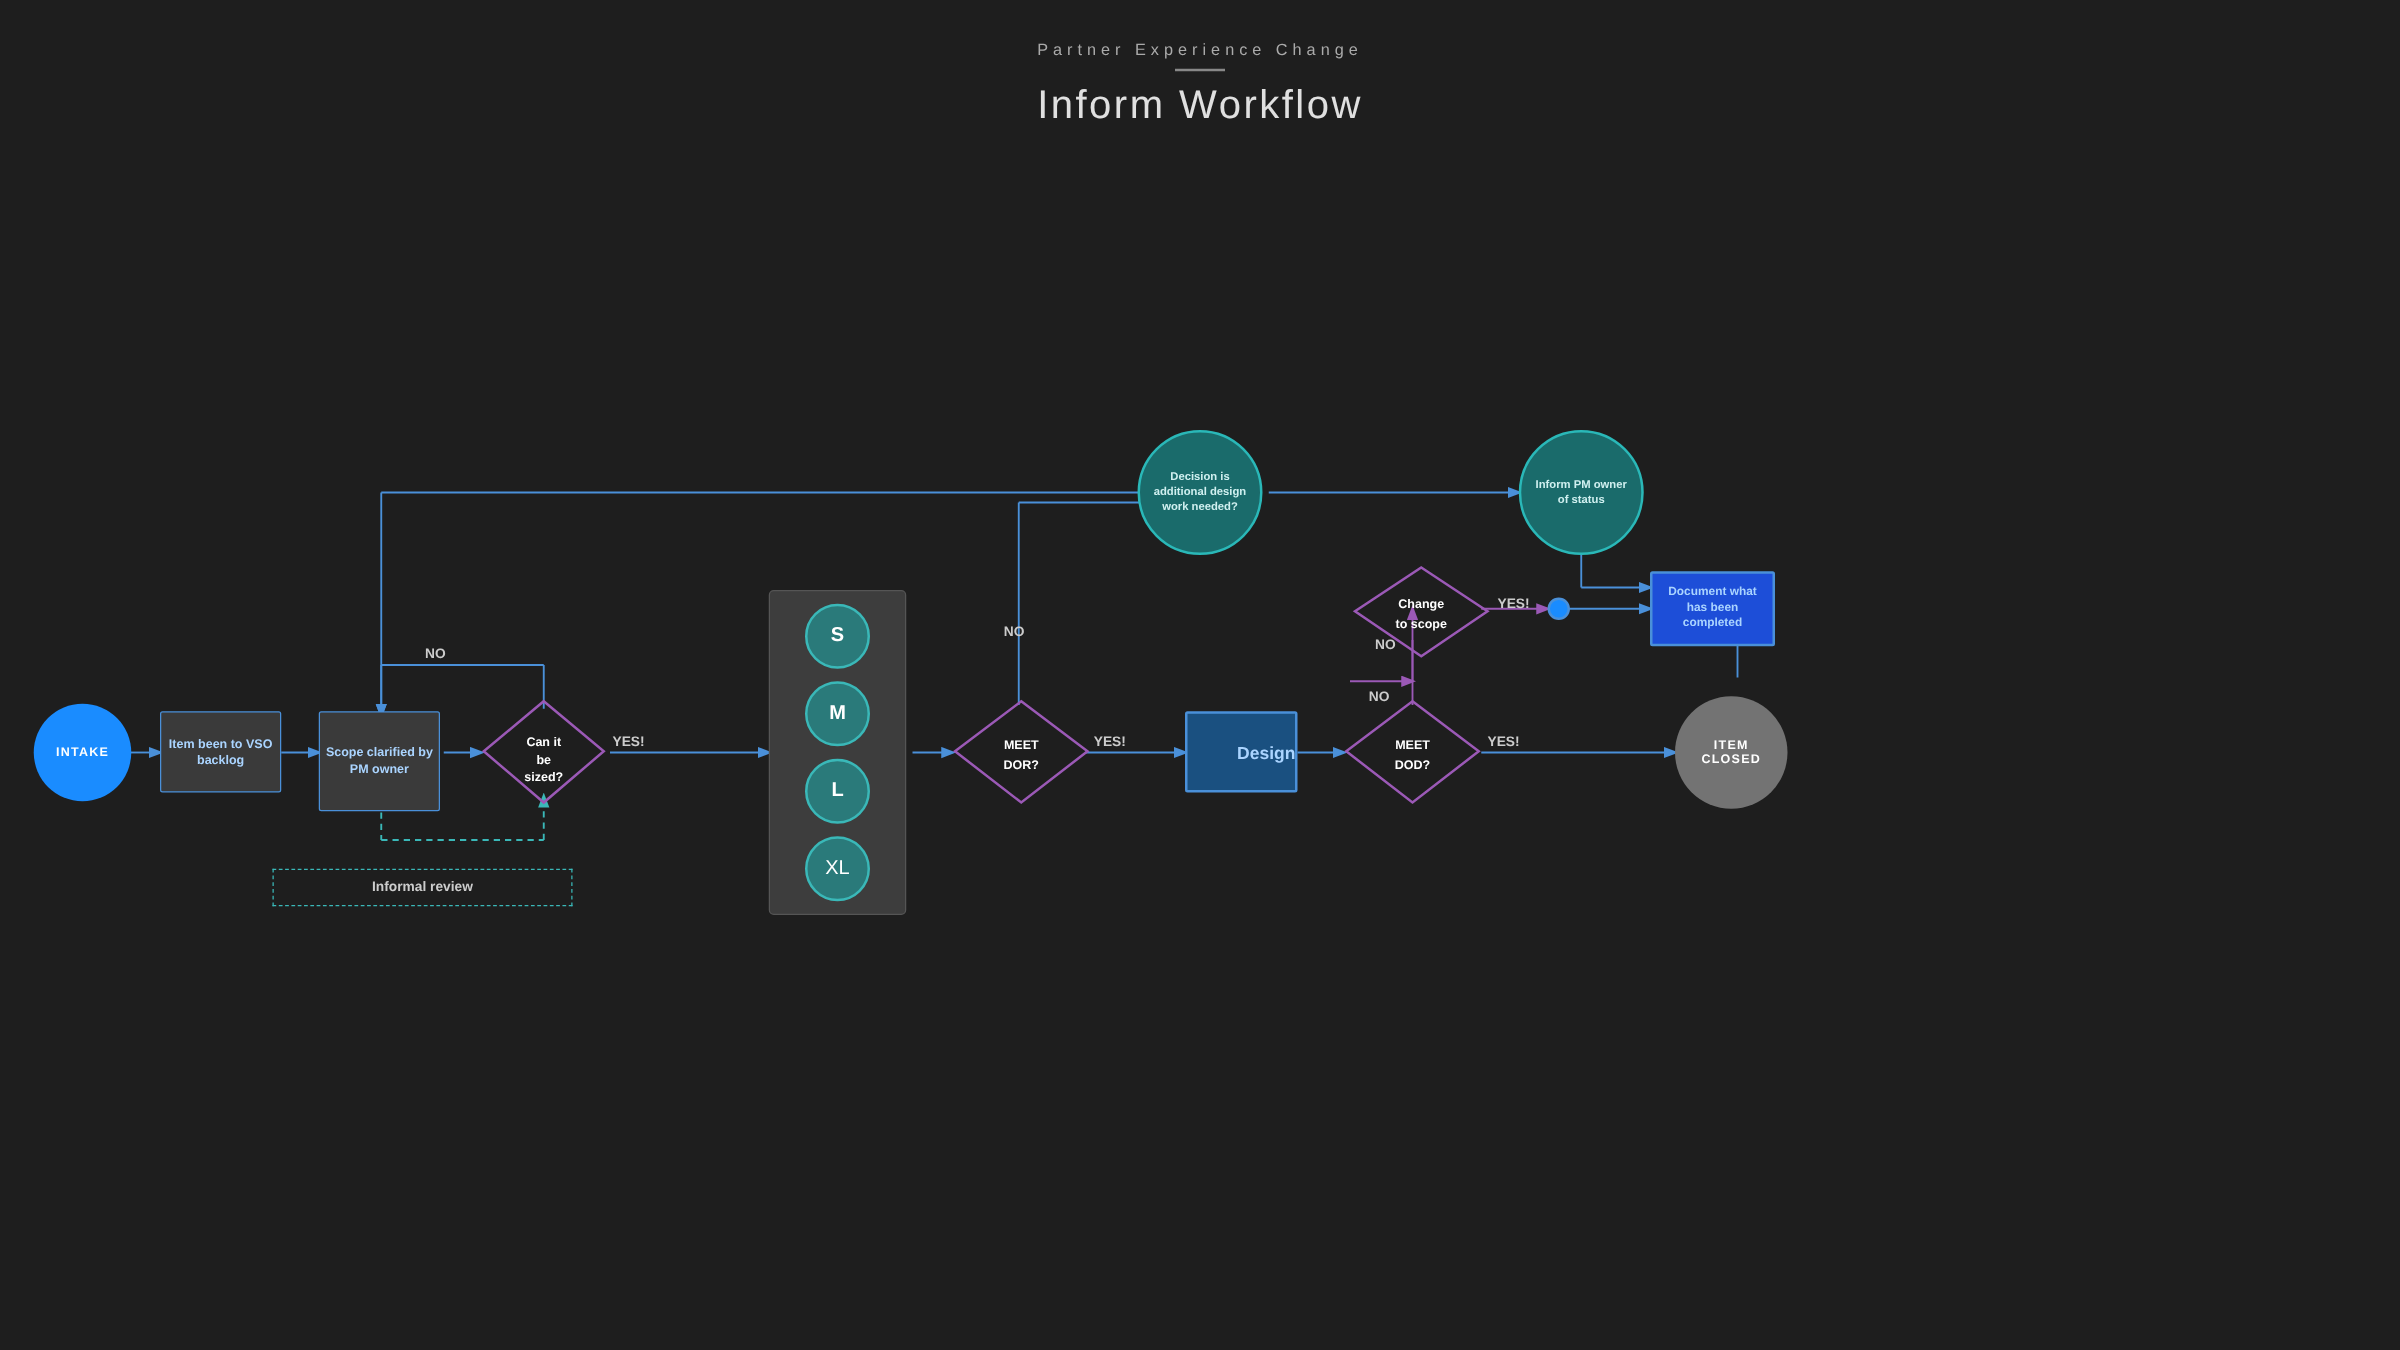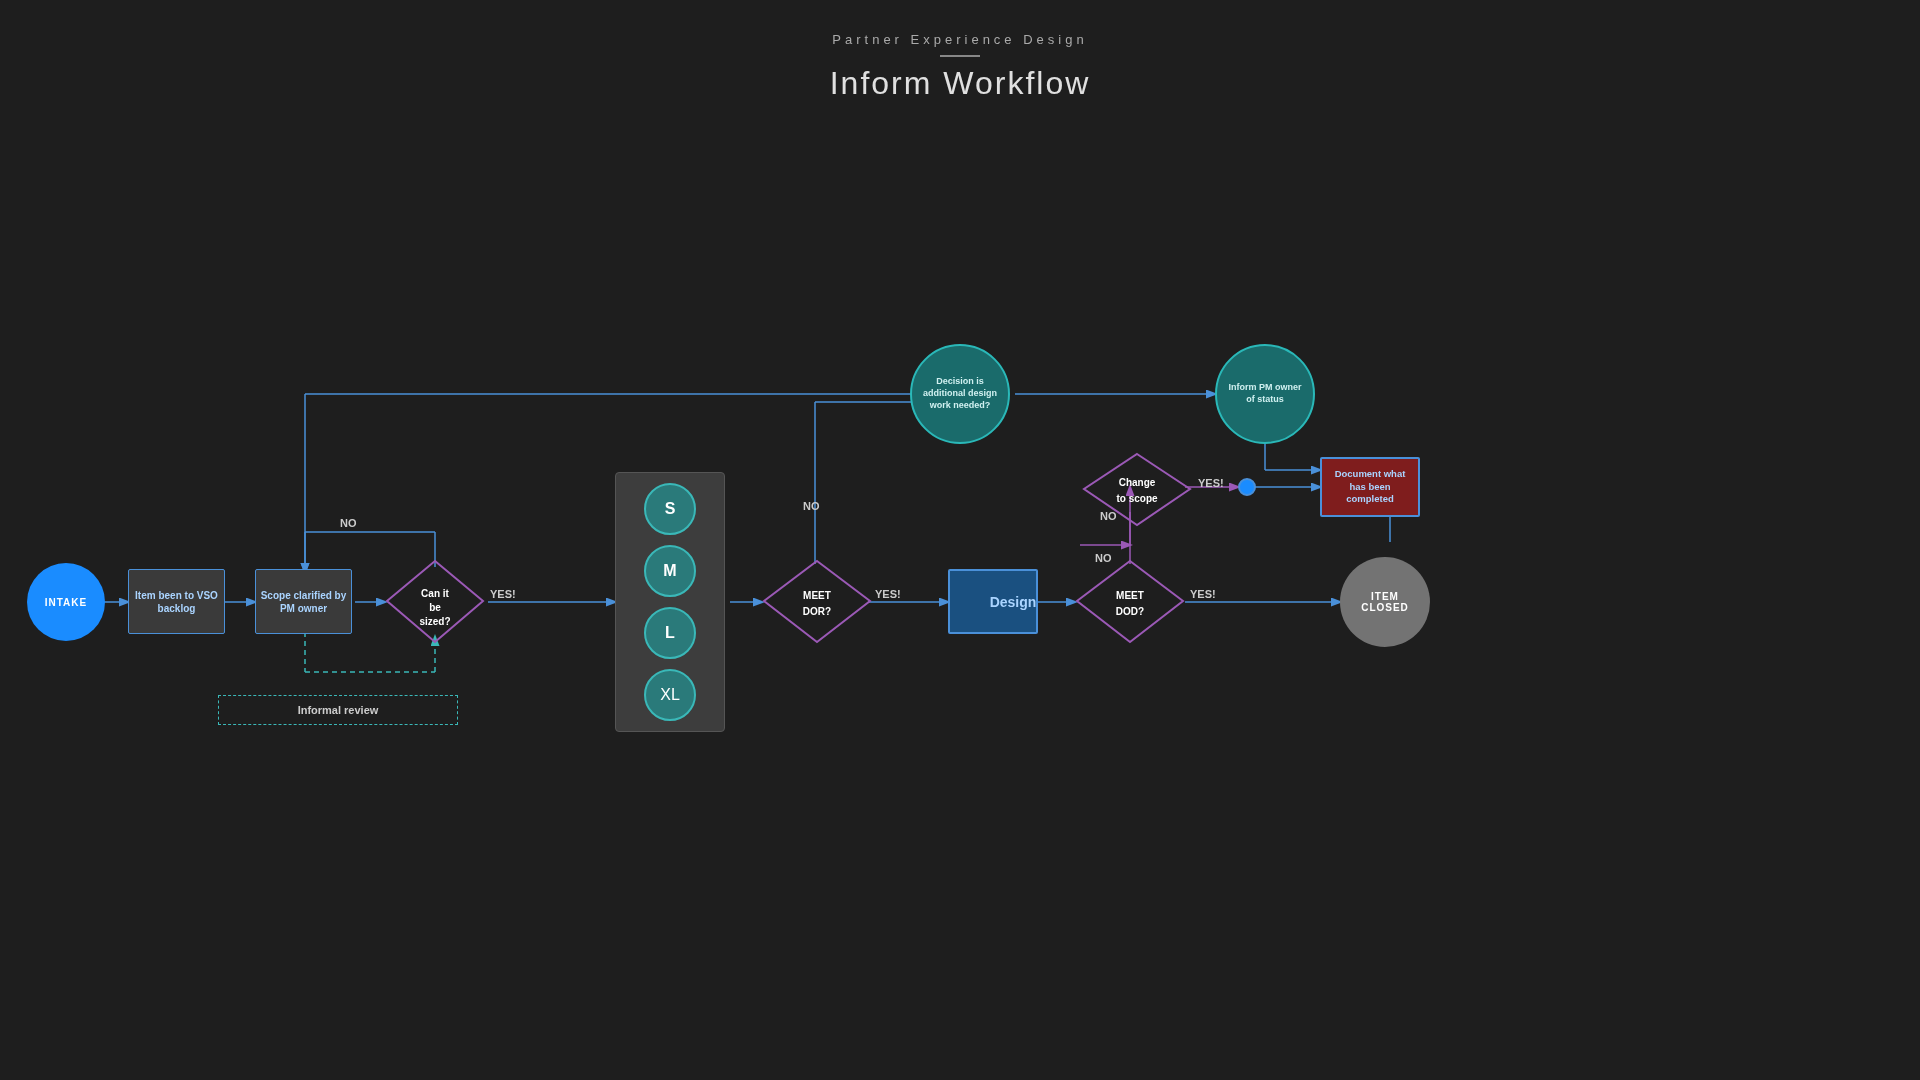--- a/index.html
+++ b/index.html
@@ -67,21 +67,21 @@
     .sizing-box { background: #3d3d3d; border: 1.5px solid #555; }
     .size-circle { background: #2a7a7a; border: 2px solid #3ab8b8; border-radius: 50%; }
     .design-rect { background: #1a5080; border: 2px solid #4a90d9; color: #aad4ff; padding-left: 40px; }
     .item-closed { background: #737373; }
     .intake { background: #1a8cff; }
   </style>
 </head>
 <body>
 
 <div class="header">
-  <div class="header-subtitle">Partner Experience Design</div>
+  <div class="header-subtitle">Partner Experience Change</div>
   <div class="header-divider"></div>
   <div class="header-title">Inform Workflow</div>
 </div>
 
 <div class="diagram">
   <svg class="diagram-svg">
 
     <line x1="103" y1="490" x2="128" y2="490" stroke="#4a90d9" stroke-width="1.5" marker-end="url(#arrow-blue)"></line>
 
     <line x1="225" y1="490" x2="255" y2="490" stroke="#4a90d9" stroke-width="1.5" marker-end="url(#arrow-blue)"></line>
@@ -143,21 +143,21 @@
   </svg>
 
   <div class="node node-circle intake" style="width:78px;height:78px;left:27px;top:451px;">
     <span style="font-size:10px;letter-spacing:1px;">INTAKE</span>
   </div>
 
   <div class="node node-rect dark-rect" style="width:97px;height:65px;left:128px;top:457px;border-radius:2px;">
     <span style="font-size:10px;line-height:1.3;padding:4px;">Item been to VSO backlog</span>
   </div>
 
-  <div class="node node-rect dark-rect" style="width:97px;height:65px;left:255px;top:457px;border-radius:2px;">
+  <div class="node node-rect dark-rect" style="width:97px;height:80px;left:255px;top:457px;border-radius:2px;">
     <span style="font-size:10px;line-height:1.3;padding:4px;">Scope clarified by PM owner</span>
   </div>
 
   <div style="position:absolute;left:385px;top:447px;width:100px;height:85px;">
     <svg width="100" height="85" viewBox="0 0 100 85">
       <polygon points="50,2 98,42 50,83 2,42" fill="none" stroke="#9b59b6" stroke-width="2"></polygon>
       <text x="50" y="38" text-anchor="middle" fill="white" font-size="10" font-weight="600">Can it</text>
       <text x="50" y="52" text-anchor="middle" fill="white" font-size="10" font-weight="600">be</text>
       <text x="50" y="66" text-anchor="middle" fill="white" font-size="10" font-weight="600">sized?</text>
     </svg>
@@ -210,21 +210,21 @@
       <text x="55" y="34" text-anchor="middle" fill="white" font-size="10" font-weight="600">Change</text>
       <text x="55" y="50" text-anchor="middle" fill="white" font-size="10" font-weight="600">to scope</text>
     </svg>
   </div>
 
   <div style="position:absolute;left:1198px;top:365px;color:#ccc;font-size:11px;font-weight:600;">YES!</div>
 
   <div class="node node-circle" style="width:18px;height:18px;left:1238px;top:366px;background:#1a8cff;border:2px solid #4a90d9;">
   </div>
 
-  <div class="node node-rect" style="width:100px;height:60px;left:1320px;top:345px;background:#7f1d1d;border:2px solid #4a90d9;border-radius:2px;">
+  <div class="node node-rect" style="width:100px;height:60px;left:1320px;top:345px;background:#1d4ed8;border:2px solid #4a90d9;border-radius:2px;">
     <span style="font-size:9.5px;line-height:1.3;padding:4px;color:#aad4ff;">Document what has been completed</span>
   </div>
 
   <div class="node node-circle teal-fill" style="width:100px;height:100px;left:910px;top:232px;">
     <span style="font-size:9px;line-height:1.3;padding:8px;color:#d0f0f0;text-align:center;">Decision is additional design work needed?</span>
   </div>
 
   <div class="node node-circle teal-fill" style="width:100px;height:100px;left:1215px;top:232px;">
     <span style="font-size:9px;line-height:1.3;padding:8px;color:#d0f0f0;text-align:center;">Inform PM owner of status</span>
   </div>

